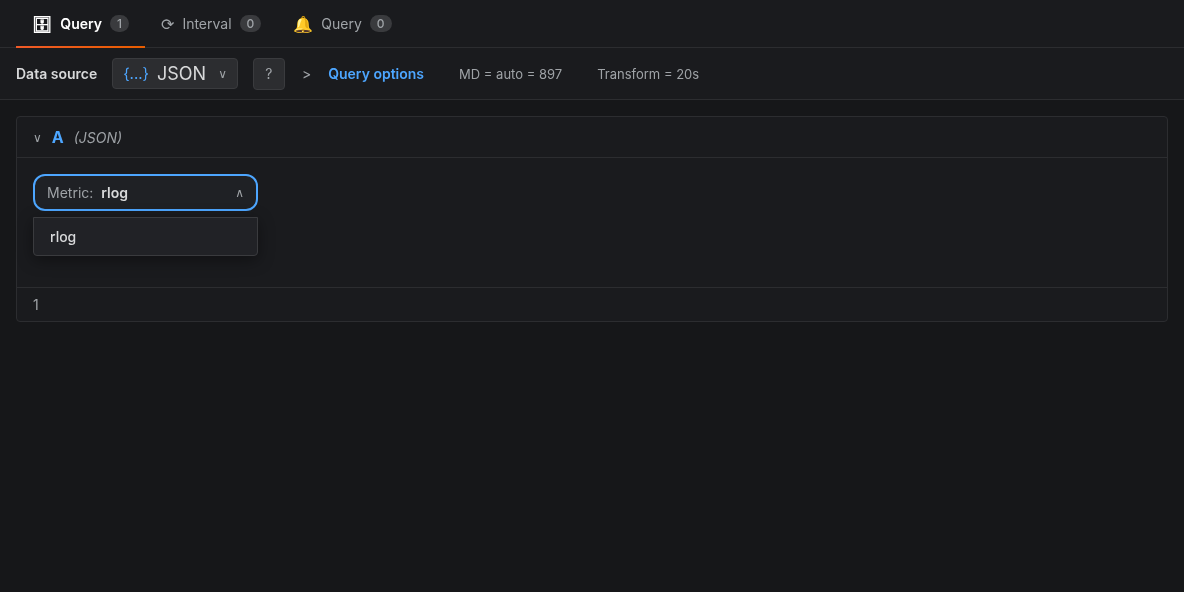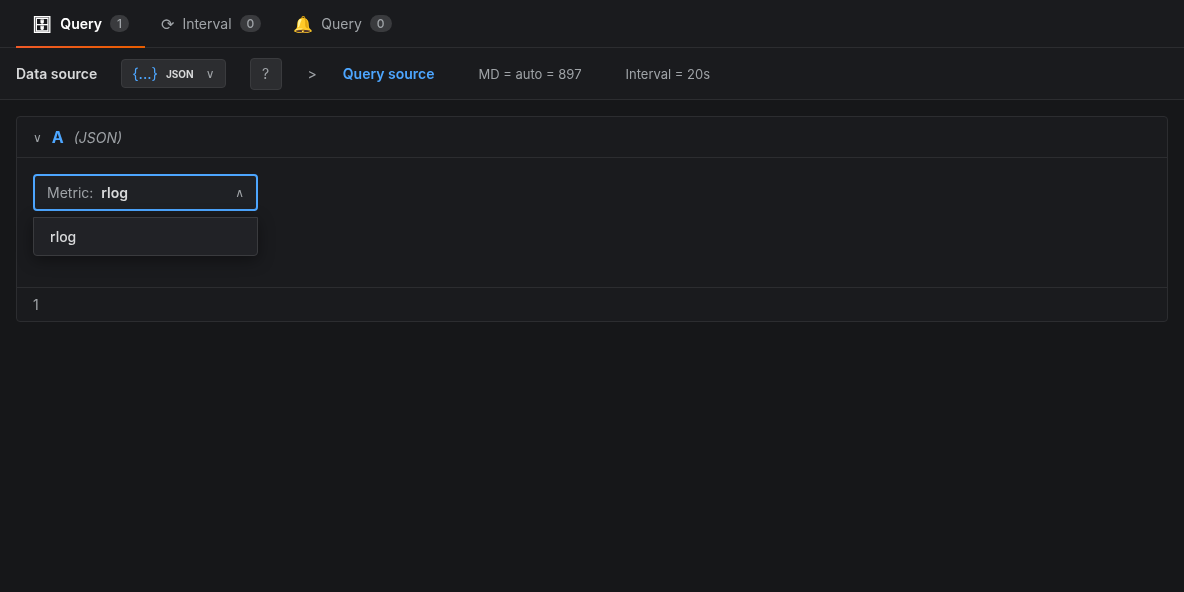--- a/index.html
+++ b/index.html
@@ -61,21 +61,21 @@
       background-color: #3a3b3e;
     }
 
     
     .toolbar {
       display: flex;
       align-items: center;
       background-color: #1a1b1e;
       border-bottom: 1px solid #2c2d30;
       padding: 8px 16px;
-      gap: 24px;
+      gap: 15px;
       height: 52px;
     }
     .toolbar-label {
       color: #d8d9da;
       font-weight: 600;
       font-size: 14px;
       white-space: nowrap;
     }
     .datasource-selector {
       display: flex;
@@ -86,22 +86,22 @@
       border-radius: 4px;
       padding: 4px 10px;
       cursor: pointer;
       color: #d8d9da;
     }
     .datasource-selector .ds-icon {
       color: #4da6ff;
       font-size: 15px;
     }
     .datasource-selector .ds-name {
-      font-size: 10px;
-      font-weight: 700;
+      font-size: 18px;
+      font-weight: 400;
     }
     .datasource-selector .chevron-icon {
       color: #9fa3a7;
       font-size: 12px;
       margin-left: 4px;
     }
     .help-btn {
       display: flex;
       align-items: center;
       justify-content: center;
@@ -167,21 +167,21 @@
     .metric-container {
       position: relative;
       padding: 16px;
     }
     .metric-dropdown-btn {
       display: flex;
       align-items: center;
       justify-content: space-between;
       background-color: #1f2125;
       border: 2px solid #4da6ff;
-      border-radius: 4px;
+      border-radius: 12px;
       padding: 8px 12px;
       cursor: pointer;
       width: 225px;
       color: #d8d9da;
       font-size: 14px;
     }
     .metric-dropdown-btn .metric-label {
       color: #9fa3a7;
     }
     .metric-dropdown-btn .metric-value {
@@ -250,23 +250,23 @@
   <span class="toolbar-label">Data source</span>
   <div class="datasource-selector">
     <span class="ds-icon">{...}</span>
     <span class="ds-name">JSON</span>
     <span class="chevron-icon">∨</span>
   </div>
   <div class="help-btn">
     <span>?</span>
   </div>
   <span class="toolbar-divider">&gt;</span>
-  <span class="query-options-label">Query source</span>
+  <span class="query-options-label">Query options</span>
   <span class="query-options-meta">MD = auto = 897</span>
-  <span class="query-options-meta">Interval = 20s</span>
+  <span class="query-options-meta">Transform = 20s</span>
 </div>
 
 <div class="query-section">
   <div class="query-header">
     <span class="collapse-icon">∨</span>
     <span class="query-label">A</span>
     <span class="query-type">(JSON)</span>
   </div>
 
   <div class="metric-container">

